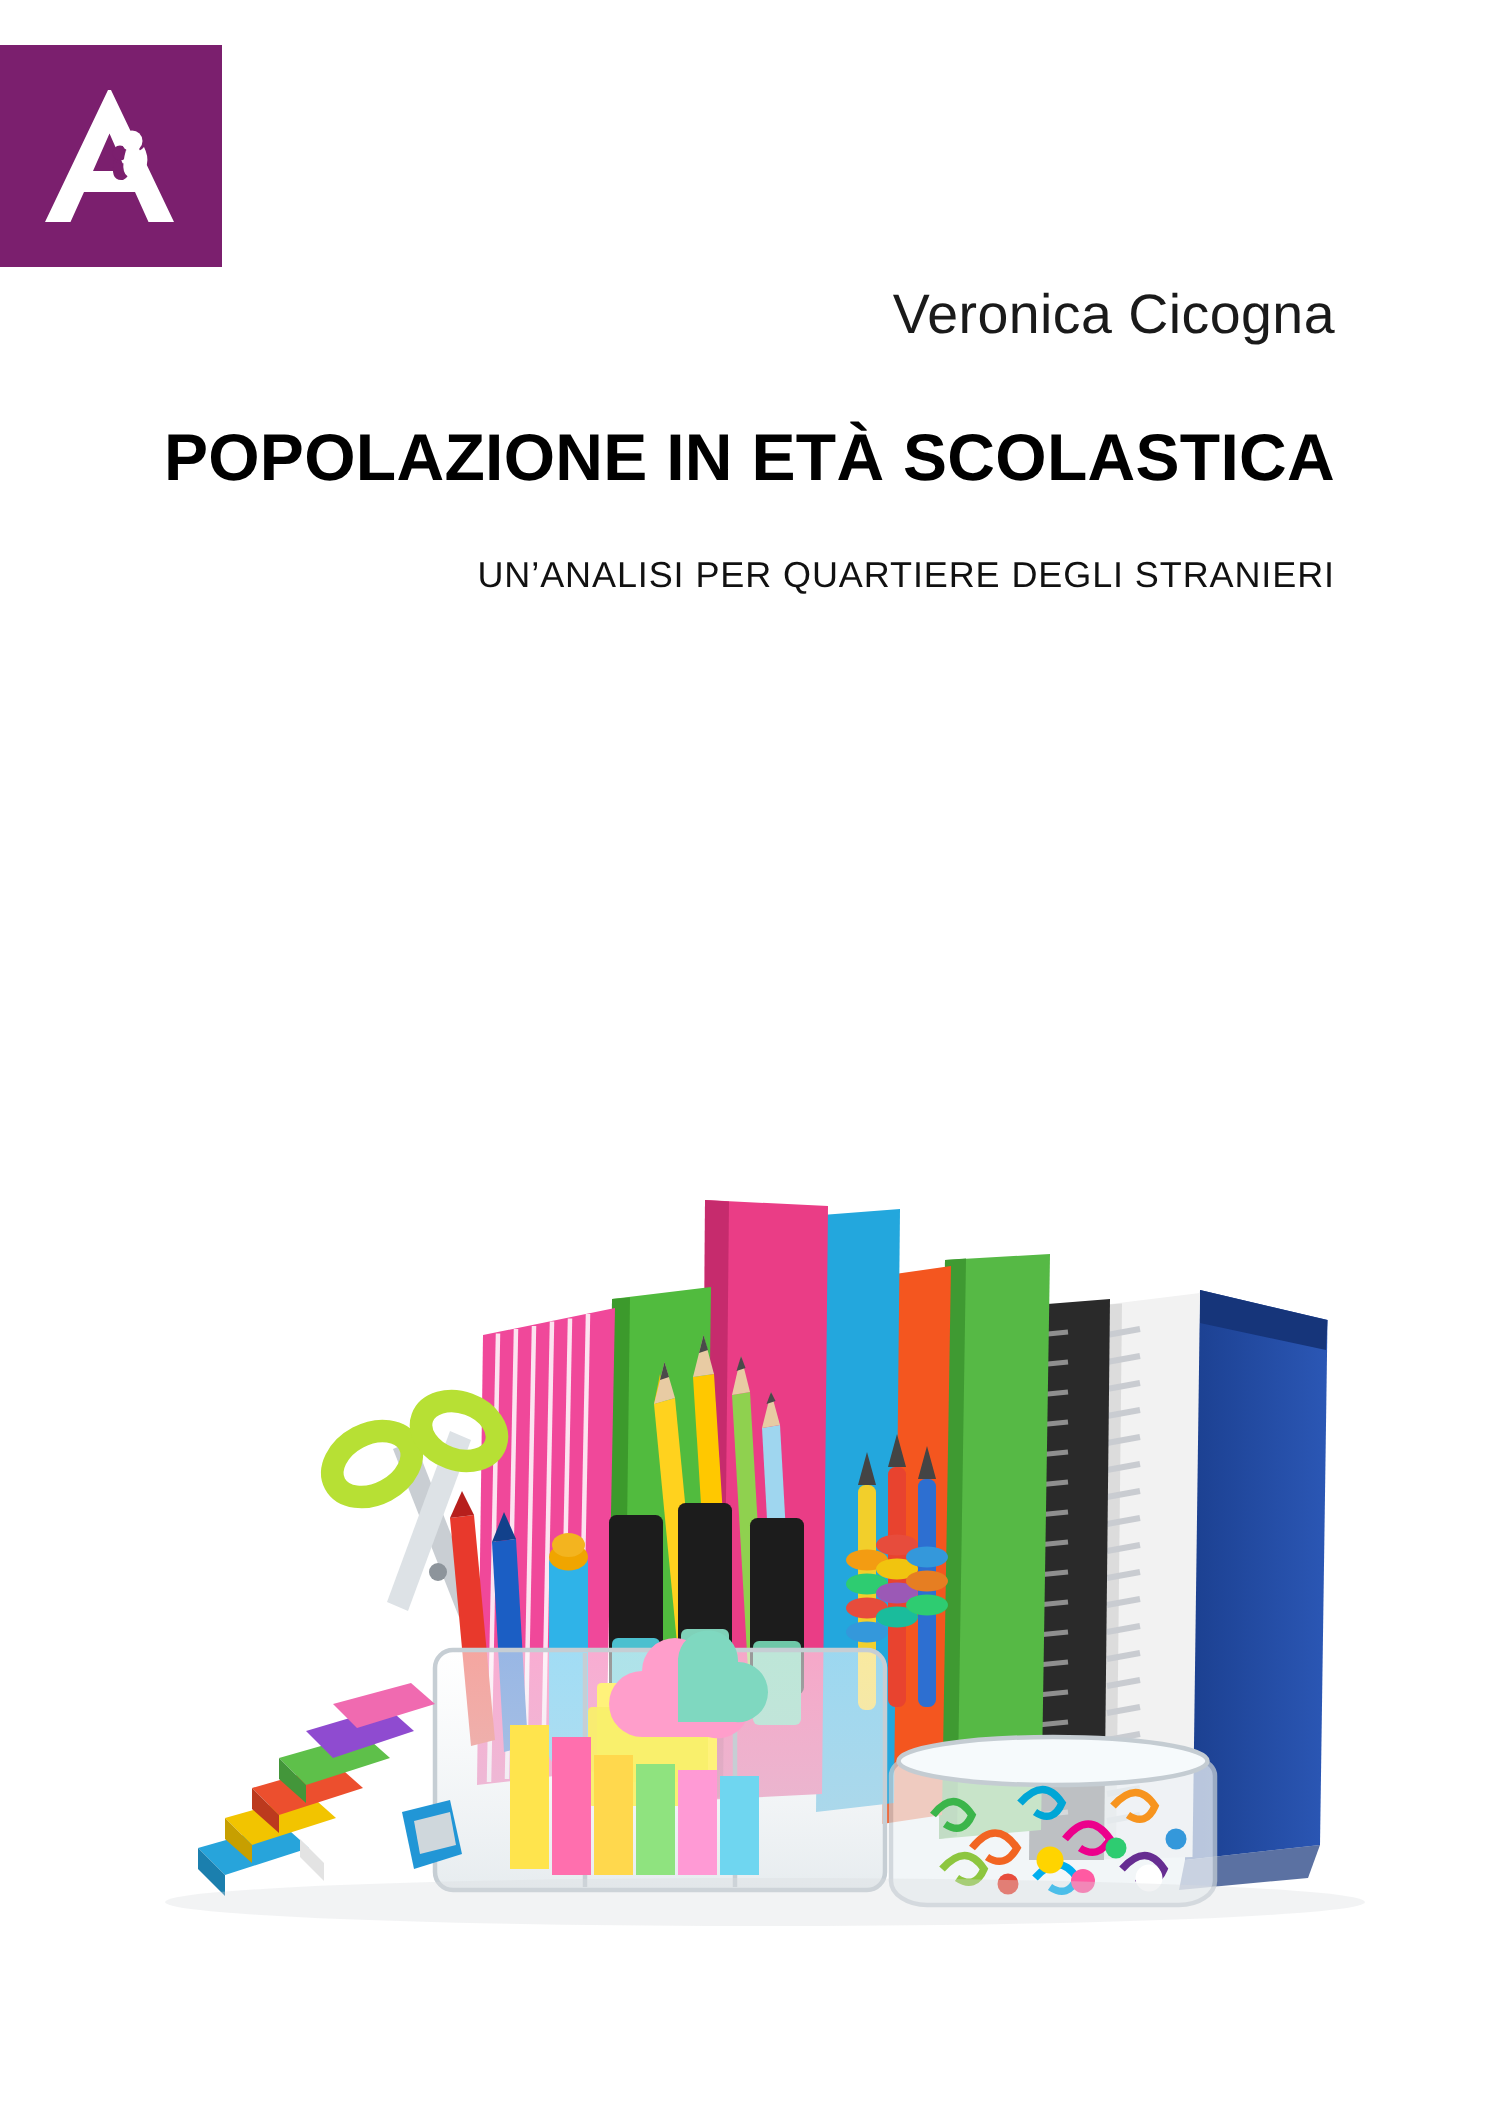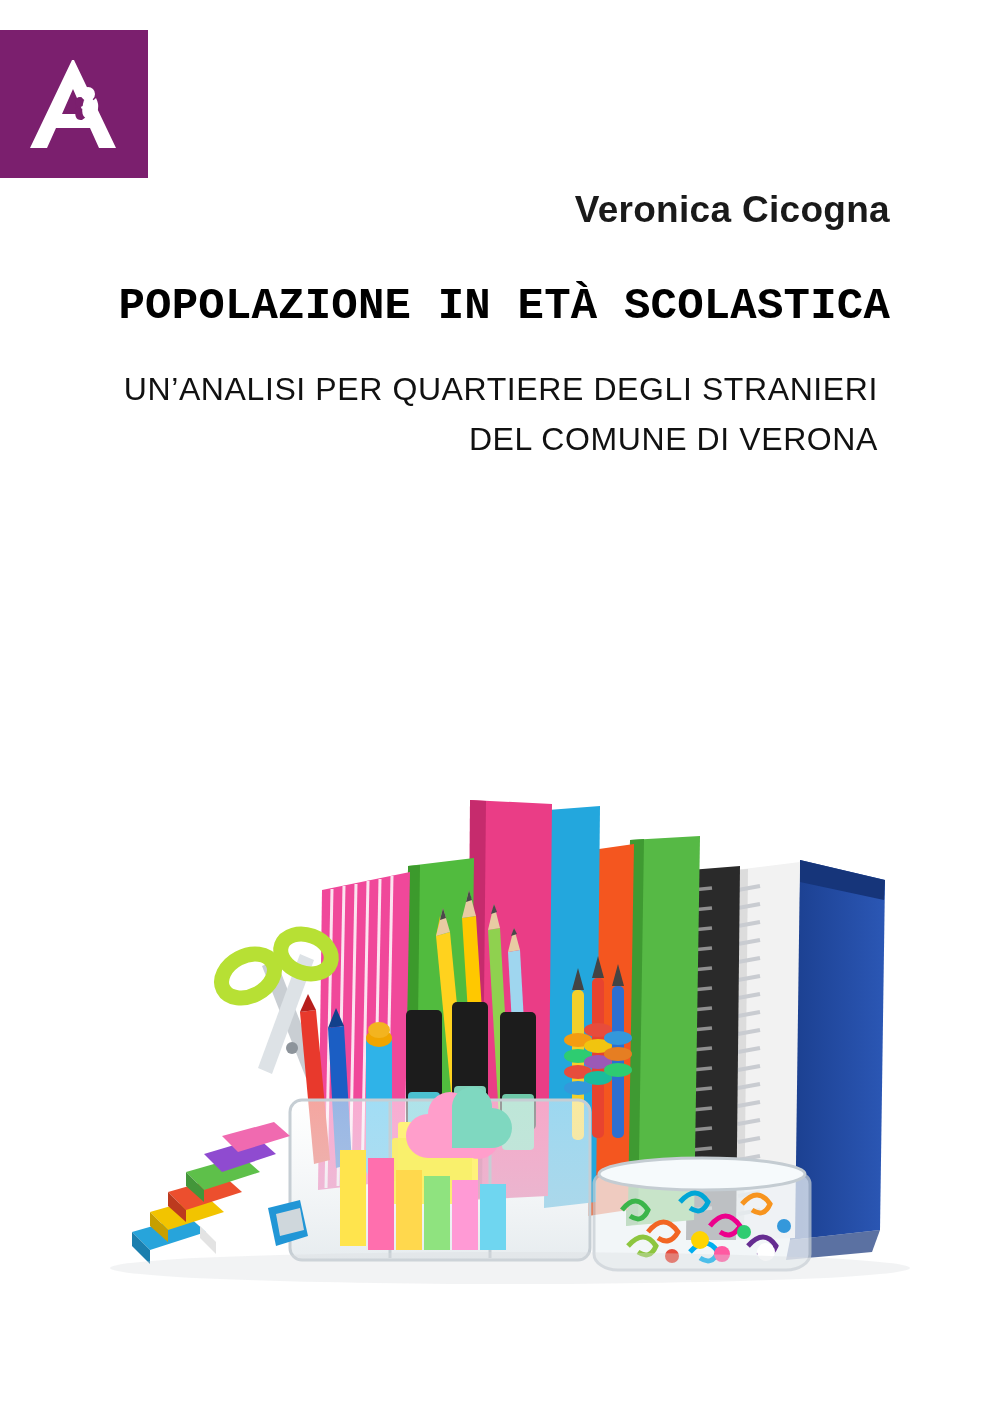--- a/index.html
+++ b/index.html
@@ -34,45 +34,45 @@
   .title-area {
     position: absolute;
     left: 60px;
     top: 190px;
     width: 830px;
     text-align: right;
   }
   .author {
     font-family: "Liberation Sans", sans-serif;
     font-size: 37px;
-    font-weight: 700;
+    font-weight: 400;
     letter-spacing: 0.3px;
     color: #1a1a1a;
     margin: 0 0 46px 0;
     line-height: 1.1;
   }
   .main-title {
-    font-family: Liberation Mono, monospace;
+    font-family: Liberation Sans, sans-serif;
     font-size: 44px;
     font-weight: 700;
     line-height: 1.33;
     letter-spacing: 0.2px;
     color: #000000;
     margin: 0 0 30px 0;
     text-transform: uppercase;
   }
   .main-title .line { display: block; }
   .subtitle {
     font-family: "Liberation Sans", sans-serif;
-    font-size: 32px;
+    font-size: 24px;
     font-weight: 400;
     line-height: 1.55;
     letter-spacing: 0.6px;
     color: #111111;
-    margin: 12px;
+    margin: 0;
     text-transform: uppercase;
   }
   .subtitle .line { display: block; }
 
   
   .cover-art {
     position: absolute;
     left: 0;
     top: 740px;
     width: 1000px;
@@ -99,21 +99,20 @@
   </svg>
 </div>
 
 <div class="title-area">
   <div class="author">Veronica Cicogna</div>
   <h1 class="main-title">
     <span class="line">POPOLAZIONE IN ETÀ SCOLASTICA</span>
   </h1>
   <h2 class="subtitle">
     <span class="line">UN’ANALISI PER QUARTIERE DEGLI STRANIERI</span>
-    <span class="line">DEL COMUNE DI VERONA</span>
   </h2>
 </div>
 
 <div class="cover-art">
   <svg viewBox="0 0 1000 600" aria-hidden="true">
     <defs>
       <linearGradient id="gBlue" x1="0" y1="0" x2="1" y2="0">
         <stop offset="0%" stop-color="#1b3f8f"></stop>
           <stop offset="100%" stop-color="#2b57b5"></stop>
       </linearGradient>

